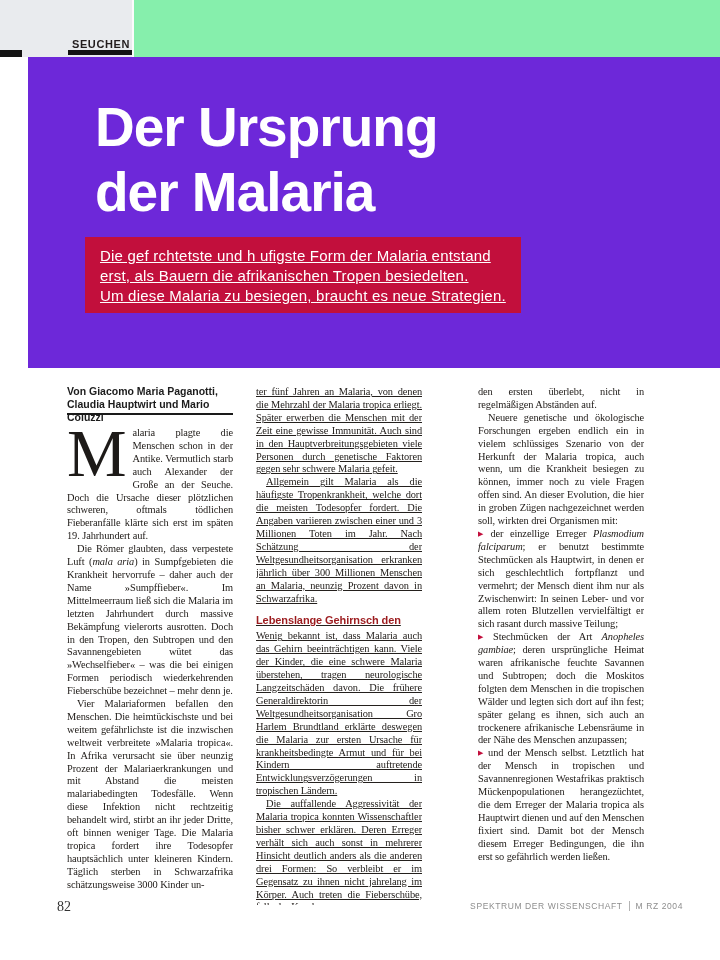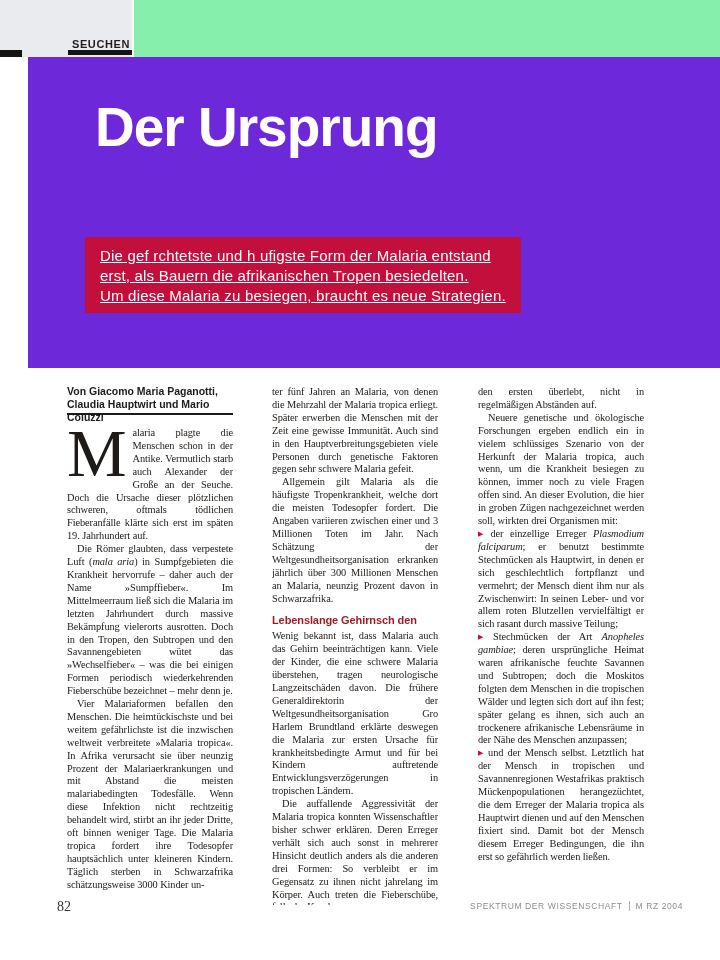--- a/index.html
+++ b/index.html
@@ -23,21 +23,21 @@
   .teaser div{font-size:15px;line-height:20px;letter-spacing:.2px;}
   
   .authors{position:absolute;left:67px;top:385px;width:166px;color:#1c1c1c;}
   .authors div{font-size:10.5px;font-weight:bold;line-height:13px;}
   .authrule{position:absolute;left:67px;top:413px;width:166px;height:2px;background:#1a1a1a;}
   
   .col{position:absolute;width:166px;overflow:hidden;
        font-family:"Liberation Serif",serif;font-size:10.4px;line-height:12.9px;
        color:#24201d;text-align:justify;letter-spacing:-.1px;}
   #col1{left:67px;top:427px;height:476px;}
-  #col2{left:272px;top:386px;height:519px;}
+  #col2{left:256px;top:386px;height:519px;text-decoration:underline;}
   #col3{left:478px;top:386px;height:519px;}
   .para{margin:0;}
   .ind{text-indent:10px;}
   .dropcap{float:left;font-size:67px;line-height:51px;padding:1px 6px 0 0;color:#1d1a18;}
   .subhead{font-family:"Liberation Sans",sans-serif;font-size:11px;font-weight:bold;
            color:#9c1b1e;line-height:13px;margin:9px 0 3px 0;text-align:left;}
   .tri{color:#c20f3c;font-size:7px;margin-right:3px;vertical-align:1px;}
   
   .pagenum{position:absolute;left:57px;top:899px;font-family:"Liberation Serif",serif;
            font-size:14px;color:#333333;}
@@ -54,20 +54,21 @@
     <div class="tab"></div>
     <div class="tabline"></div>
     <div class="seuchen">SEUCHEN</div>
     <div class="bar-left"></div>
     <div class="bar-label"></div>
   </div>
 
   <div class="hero">
     <div class="title">
       <div>Der Ursprung</div>
+      <div>der Malaria</div>
     </div>
     <div class="teaser">
       <div>Die gef rchtetste und h ufigste Form der Malaria entstand</div>
       <div>erst, als Bauern die afrikanischen Tropen besiedelten.</div>
       <div>Um diese Malaria zu besiegen, braucht es neue Strategien.</div>
     </div>
   </div>
 
   <div class="authors">
     <div>Von Giacomo Maria Paganotti,</div>

